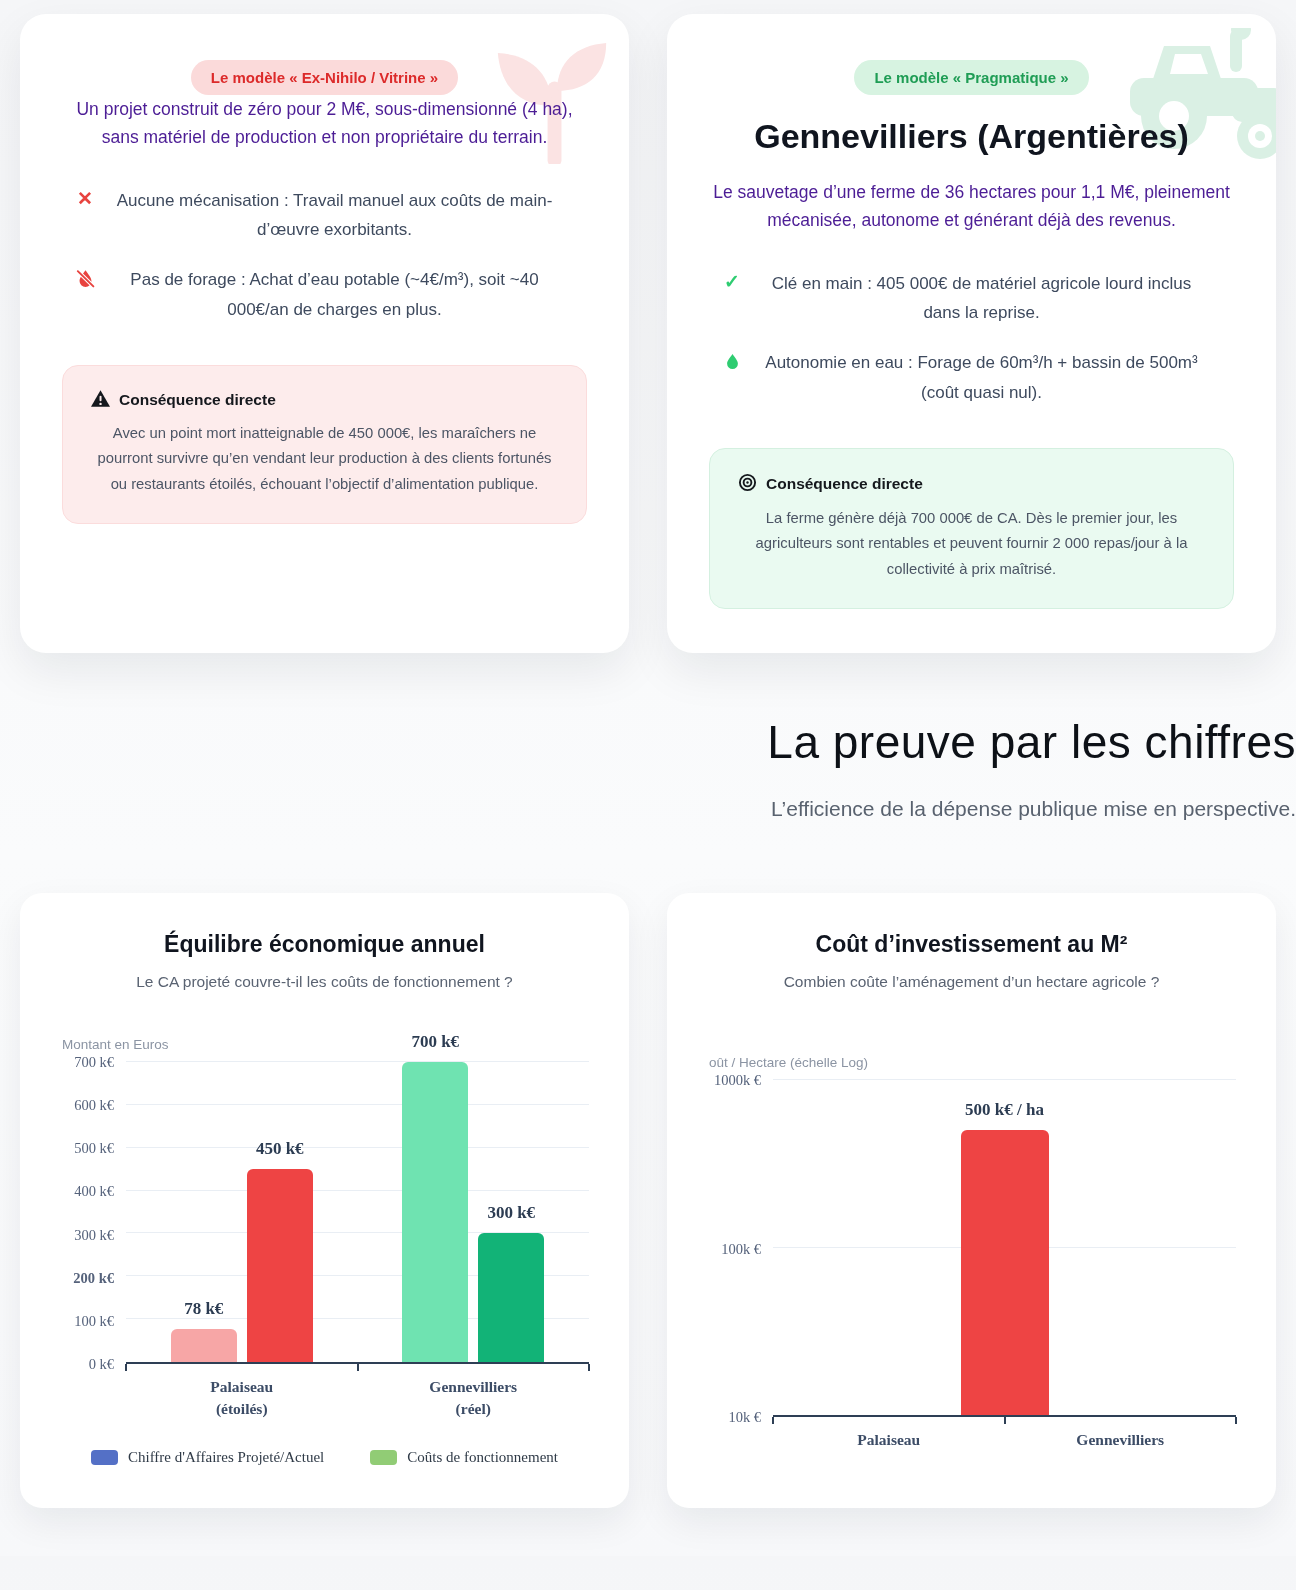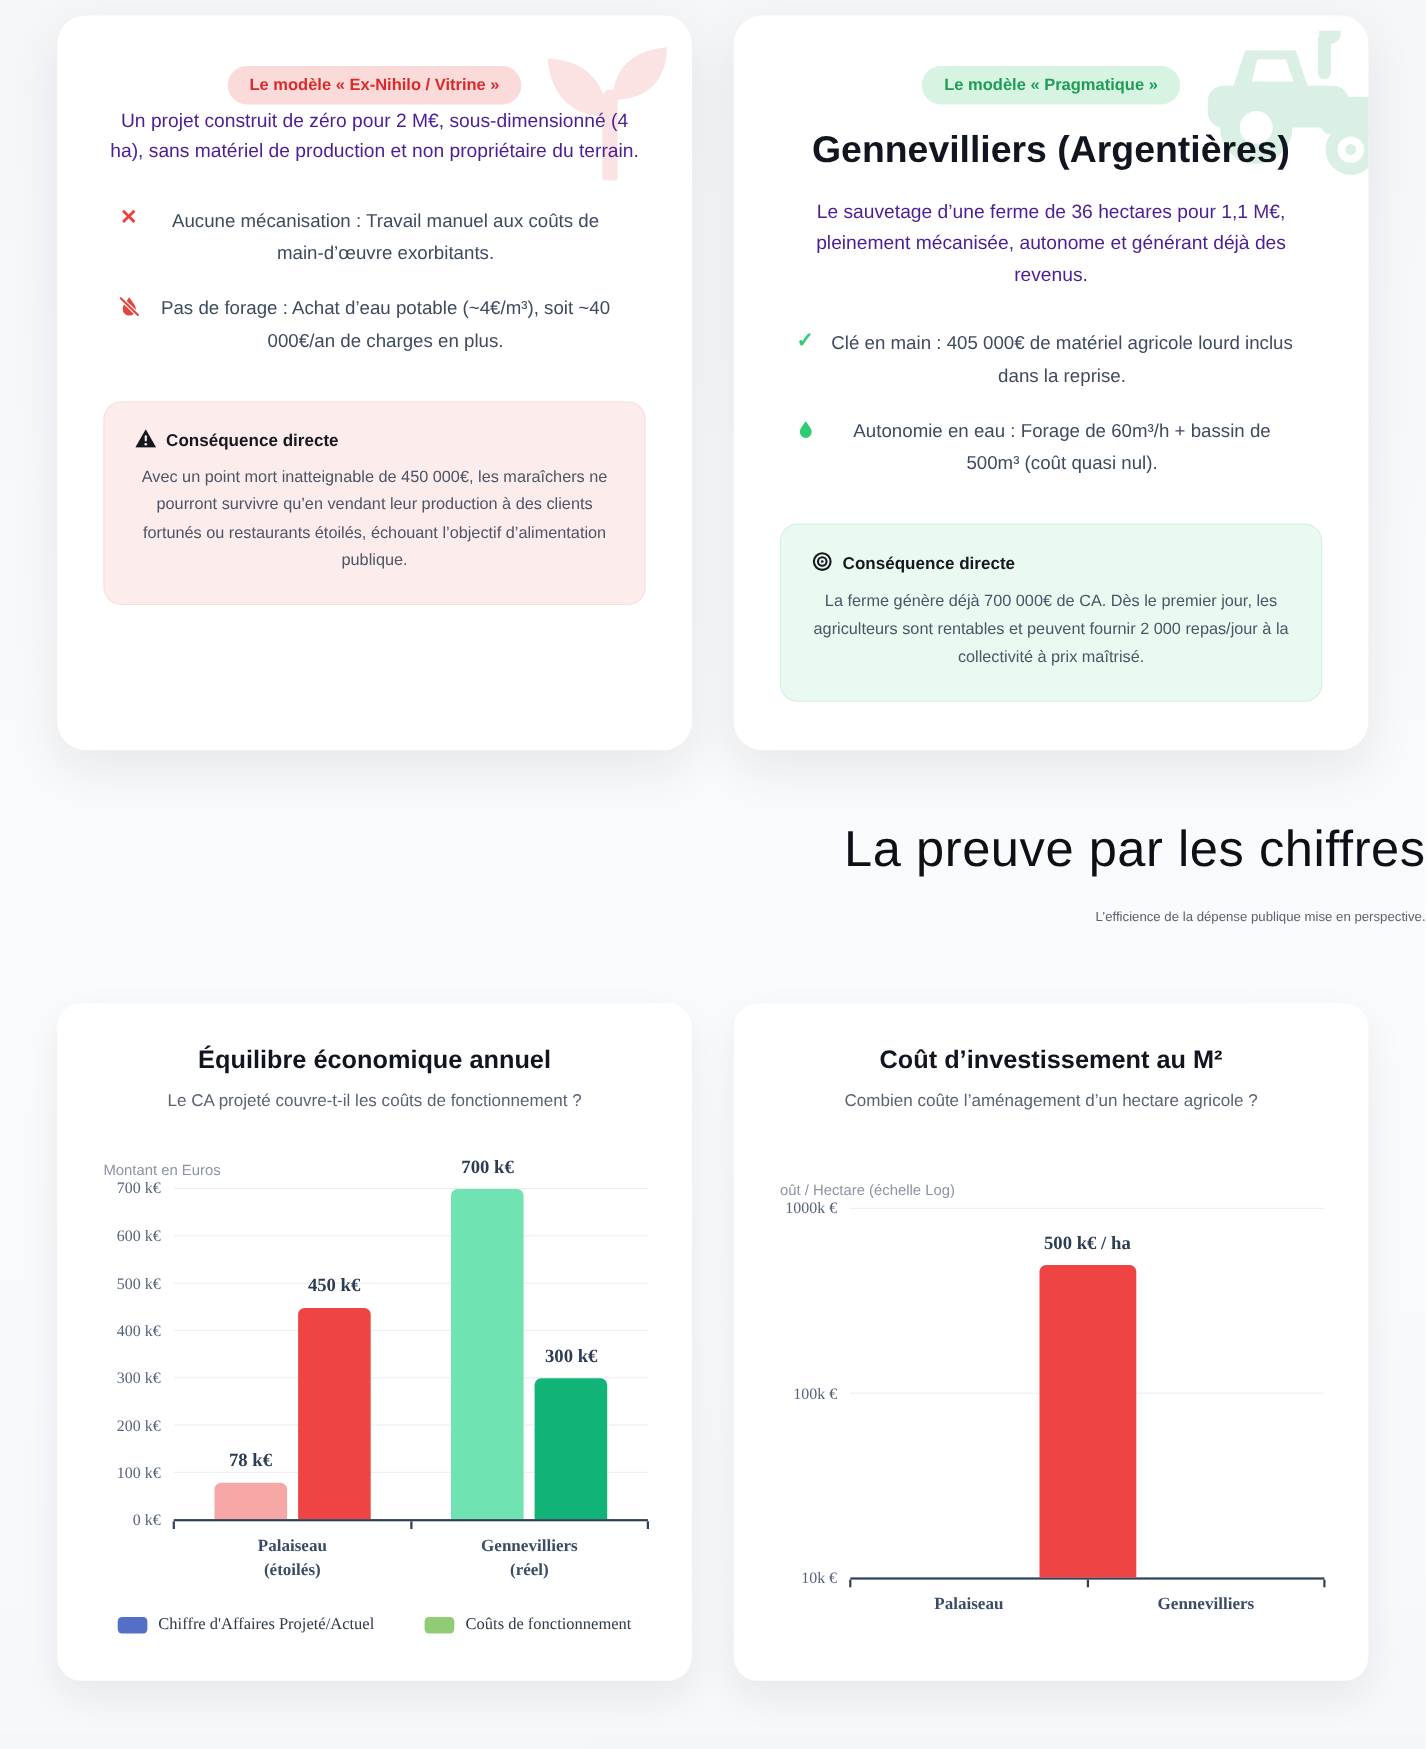--- a/index.html
+++ b/index.html
@@ -4,21 +4,21 @@
 <style>
   html,body{margin:0;padding:0;}
   body{
     width:1296px;
     background:linear-gradient(180deg,#f5f6f8 0%,#fafbfc 55%,#f7f8fa 100%);
     font-family:"Liberation Sans",sans-serif;
     color:#1a2130;
     -webkit-font-smoothing:antialiased;
   }
   .page{width:1296px;overflow:hidden;position:relative;padding-bottom:48px;}
-  .row{display:grid;grid-template-columns:1fr 1fr;gap:38px;padding:0 52px;}
+  .row{display:grid;grid-template-columns:1fr 1fr;gap:38px;padding:0 20px;}
   .cards-row{padding-top:14px;}
 
   
   .model-card{
     background:#fff;border-radius:26px;
     box-shadow:0 18px 45px rgba(17,24,39,.08);
     padding:46px 42px 44px;text-align:center;
     position:relative;overflow:hidden;
   }
   .card-inner{position:relative;z-index:1;}
@@ -38,21 +38,21 @@
   .bullet-text{flex:1;font-size:17px;line-height:1.75;color:#3e4a5e;padding-right:26px;}
   .consequence{margin-top:40px;border-radius:16px;padding:24px 28px 26px;text-align:center;}
   .consequence-red{background:#fdecec;border:1px solid #fbdcdc;}
   .consequence-green{background:#eafaf1;border:1px solid #d4f0e0;}
   .cons-head{display:flex;align-items:center;justify-content:flex-start;gap:9px;font-weight:700;font-size:15.5px;color:#15181d;margin-bottom:10px;}
   .cons-text{font-size:14.8px;line-height:1.72;color:#4c5565;}
 
   
   .section-head{text-align:right;margin-top:62px;}
   .section-title{font-size:46px;font-weight:400;color:#0d1117;letter-spacing:.5px;margin:0;}
-  .section-sub{margin:28px 0 0;font-size:12px;color:#59626f;}
+  .section-sub{margin:28px 0 0;font-size:21px;color:#59626f;}
 
   
   .charts-row{margin-top:72px;align-items:stretch;}
   .chart-card{
     background:#fff;border-radius:22px;
     box-shadow:0 14px 36px rgba(17,24,39,.07);
     padding:38px 40px 42px;display:flex;flex-direction:column;
   }
   .chart-title{text-align:center;font-size:23px;font-weight:800;color:#10151f;margin:0;}
   .chart-sub{text-align:center;font-size:15.5px;color:#5a6372;margin:15px 0 0;}
@@ -198,21 +198,21 @@
 
     <section class="chart-card">
       <h3 class="chart-title">Équilibre économique annuel</h3>
       <p class="chart-sub">Le CA projeté couvre-t-il les coûts de fonctionnement ?</p>
       <div class="chart-wrap">
         <div class="axis-name">Montant en Euros</div>
         <div class="chart-body">
           <div class="yaxis">
               <div class="ytick-label" style="bottom: 0%;">0 k€</div>
               <div class="ytick-label" style="bottom: 14.2857%;">100 k€</div>
-              <div class="ytick-label" style="bottom: 28.5714%;">200 k€</div>
+              <div class="ytick-label" style="bottom: 28.5714%; font-weight: bold;">200 k€</div>
               <div class="ytick-label" style="bottom: 42.8571%;">300 k€</div>
               <div class="ytick-label" style="bottom: 57.1429%;">400 k€</div>
               <div class="ytick-label" style="bottom: 71.4286%;">500 k€</div>
               <div class="ytick-label" style="bottom: 85.7143%;">600 k€</div>
               <div class="ytick-label" style="bottom: 100%;">700 k€</div>
             </div>
           <div class="plot" style="height: 300px;">
               <div class="gridline" style="bottom: 14.2857%;"></div>
               <div class="gridline" style="bottom: 28.5714%;"></div>
               <div class="gridline" style="bottom: 42.8571%;"></div>

